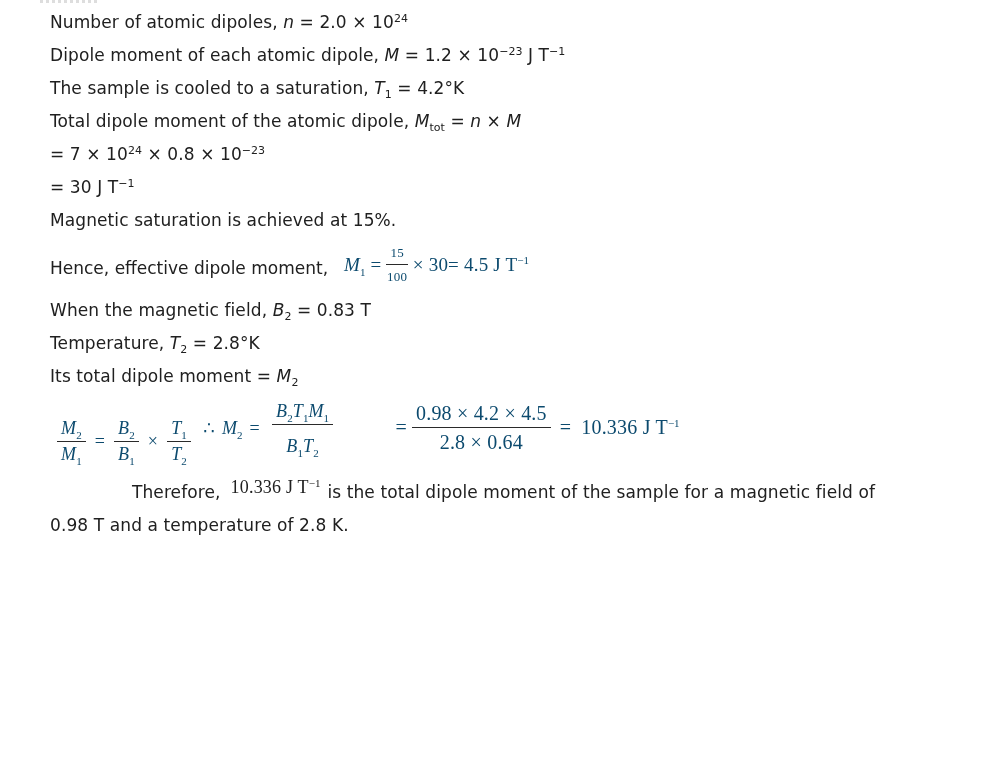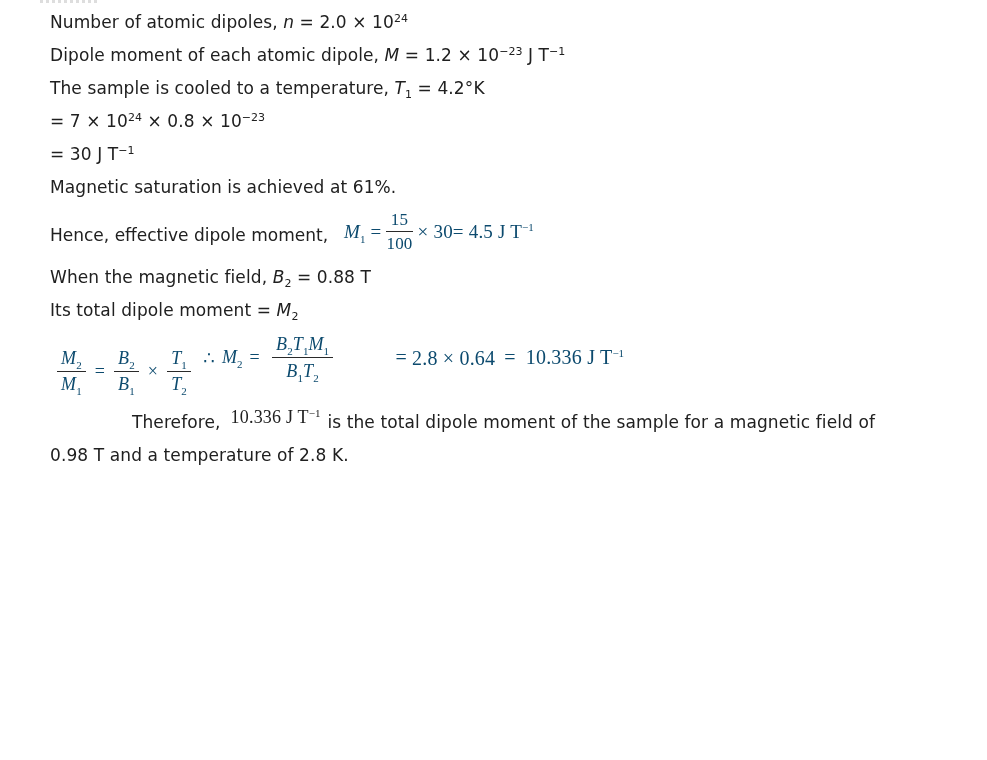--- a/index.html
+++ b/index.html
@@ -33,28 +33,28 @@
   .math sub { font-size: 11px; vertical-align: -5px; }
   .math sup { font-size: 11px; vertical-align: 7px; }
   .math-row { display: inline-flex; align-items: center; }
   .frac { display: inline-flex; flex-direction: column; text-align: center; margin: 0 5px; }
   .frac .num { display: block; border-bottom: 1.4px solid #2a2a2a; padding: 0 4px 2px; }
   .frac .den { display: block; padding-top: 2px; }
 
   .hence-row { display: flex; align-items: flex-end; margin: 8px 0 14px 0; }
   .hence-text { padding-bottom: 8px; text-align: right; }
   .hence-formula { margin-left: 16px; font-size: 19px; }
-  .hence-formula .frac { font-size: 17px; line-height: 19px; }
+  .hence-formula .frac { font-size: 13px; line-height: 19px; }
 
   .ratio-block { font-size: 18px; margin: 10px 0 12px 2px; }
   .ratio-block .frac { line-height: 21px; }
   .ratio-block .op { margin: 0 4px; }
 
   .solve-block { font-size: 18px; margin: 0 0 8px 2px; }
-  .solve-block .frac { line-height: 22px; }
+  .solve-block .frac { line-height: 22px; gap: 8px; }
   .solve-block .tok { margin-right: 7px; }
 
   .numeric-block { font-size: 20px; margin: 2px 0 0 52px; }
   .numeric-block .frac { line-height: 24px; }
   .numeric-block .eq2 { margin: 0 10px 0 4px; }
 
   .conclusion1 { margin-top: 28px; margin-bottom: 0; text-align: center; }
   .serif-val {
     font-family: "Liberation Serif", "DejaVu Serif", serif;
     font-size: 18px;
@@ -70,43 +70,45 @@
 
 <div class="page">
 
   <div class="remnant"></div>
 
   <p class="bl"><span>Number of atomic dipoles, </span><i class="v">n</i><span> = 2.0 × 10</span><sup>24</sup></p>
 
   <p class="bl"><span>Dipole moment of each atomic dipole, </span><i class="v">M</i><span> = 1.2 × 10</span><sup>−23</sup><span> J T</span><sup>−1</sup></p>
 
 
-  <p class="bl"><span>The sample is cooled to a temperature, </span><i class="v">T</i><sub>1</sub><span> = 4.2°K</span></p>
+  <p class="bl"><span>The sample is cooled to a saturation, </span><i class="v">T</i><sub>1</sub><span> = 4.2°K</span></p>
 
+  <p class="bl"><span>Total dipole moment of the atomic dipole, </span><i class="v">M</i><sub>tot</sub><span> = </span><i class="v">n</i><span> × </span><i class="v">M</i></p>
 
   <p class="bl"><span>= 7 × 10</span><sup>24</sup><span> × 0.8 × 10</span><sup>−23</sup></p>
 
   <p class="bl"><span>= 30 J T</span><sup>−1</sup></p>
 
-  <p class="bl"><span>Magnetic saturation is achieved at 61%.</span></p>
+  <p class="bl"><span>Magnetic saturation is achieved at 15%.</span></p>
 
   <div class="hence-row">
     <span class="hence-text">Hence, effective dipole moment,</span>
     <span class="math hence-formula math-row">
       <span><i class="mi">M</i><sub>1</sub><span> = </span></span>
       <span class="frac">
           <span class="num">15</span>
           <span class="den">100</span>
         </span>
       <span><span> × 30= 4.5 J T</span><sup>−1</sup></span>
     </span>
   </div>
 
-  <p class="bl"><span>When the magnetic field, </span><i class="v">B</i><sub>2</sub><span> = 0.88 T</span></p>
+  <p class="bl"><span>When the magnetic field, </span><i class="v">B</i><sub>2</sub><span> = 0.83 T</span></p>
 
+  <p class="bl"><span>Temperature, </span><i class="v">T</i><sub>2</sub><span> = 2.8°K</span></p>
 
   <p class="bl"><span>Its total dipole moment = </span><i class="v">M</i><sub>2</sub></p>
 
 
   <div class="math ratio-block math-row">
     <span class="frac">
       <span class="num"><i class="mi">M</i><sub>2</sub></span>
       <span class="den"><i class="mi">M</i><sub>1</sub></span>
     </span>
     <span class="op">=</span>
@@ -127,20 +129,21 @@
     <span class="tok">=</span>
     <span class="frac">
       <span class="num"><i class="mi">B</i><sub>2</sub><i class="mi">T</i><sub>1</sub><i class="mi">M</i><sub>1</sub></span>
       <span class="den"><i class="mi">B</i><sub>1</sub><i class="mi">T</i><sub>2</sub></span>
     </span>
   </div>
 
   <div class="math numeric-block math-row">
     <span>=</span>
     <span class="frac">
+        <span class="num">0.98 × 4.2 × 4.5</span>
         <span class="den">2.8 × 0.64</span>
       </span>
     <span class="eq2">=</span>
     <span><span>10.336 J T</span><sup>−1</sup></span>
   </div>
 
   <p class="bl conclusion1"><span>Therefore,</span><span class="serif-val"><span>10.336 J T</span><sup>−1</sup></span><span>is the total dipole moment of the sample for a magnetic field of</span></p>
 
   <p class="bl conclusion2"><span>0.98 T and a temperature of 2.8 K.</span></p>
 

